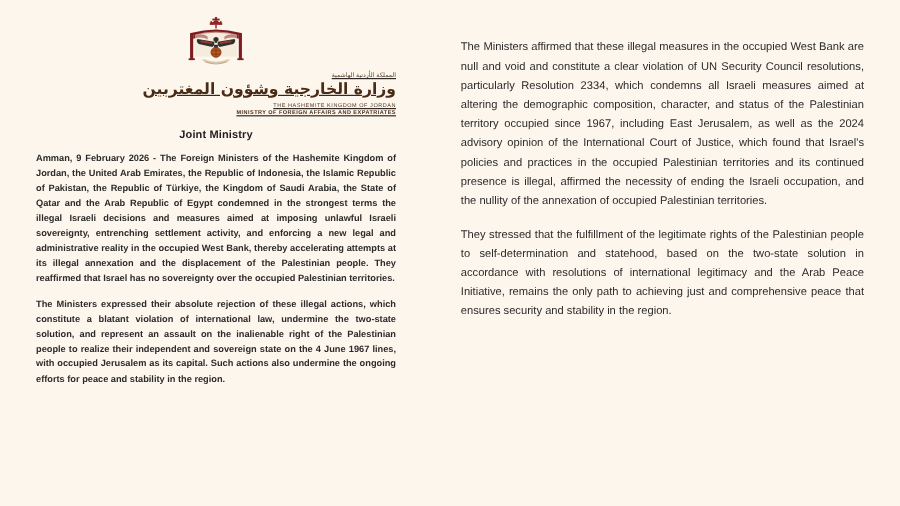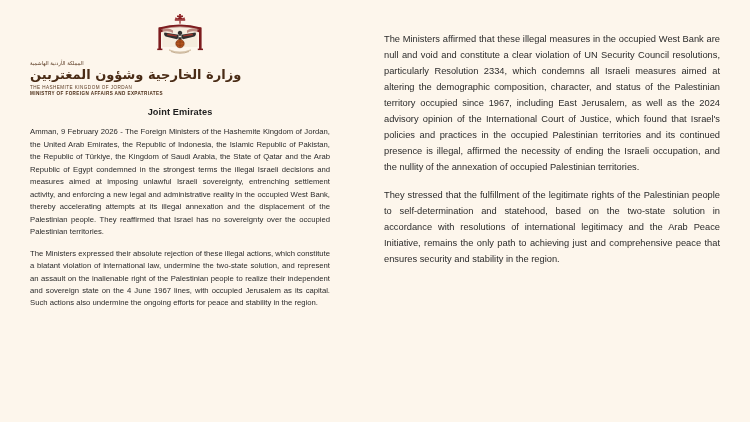--- a/index.html
+++ b/index.html
@@ -30,22 +30,23 @@
     width: 352px;
     padding: 12px 22px 10px 30px;
   }
   .col-right {
     width: 398px;
     padding: 32px 30px 10px 32px;
   }
 
   
   .masthead {
-    text-align: left;
+    text-align: right;
     margin: 0 0 4px 0;
+    text-decoration: underline;
   }
   .crest {
     width: 58px;
     height: 46px;
     margin: 2px auto 1px auto;
     display: block;
   }
   .arabic-kingdom {
     font-family: "DejaVu Sans", sans-serif;
     font-size: 5.2px;
@@ -92,20 +93,21 @@
 
   
   .body-left p {
     font-size: 7.7px;
     line-height: 1.62;
     text-align: justify;
     margin: 0 0 9px 0;
     color: #2b2b2b;
     -webkit-hyphens: none;
     hyphens: none;
+    font-weight: bold;
   }
   .body-left p:last-child { margin-bottom: 0; }
 
   .body-right p {
     font-size: 9.3px;
     line-height: 1.72;
     text-align: justify;
     margin: 0 0 12px 0;
     color: #2b2b2b;
   }
@@ -162,21 +164,21 @@
         <path d="M18 35.2 Q29 39.6 40 35.2 L40 36.8 Q29 41.2 18 36.8 Z" fill="#d9c7ae"></path>
         <path d="M20 37.6 Q29 41.0 38 37.6" stroke="#9b7a52" stroke-width="0.5" fill="none"></path>
       </svg>
 
       <div class="arabic-kingdom">المملكة الأردنية الهاشمية</div>
       <div class="arabic-ministry">وزارة الخارجية وشؤون المغتربين</div>
       <div class="eng-kingdom">The Hashemite Kingdom of Jordan</div>
       <div class="eng-ministry">Ministry of Foreign Affairs and Expatriates</div>
     </div>
 
-    <div class="doc-title">Joint Emirates</div>
+    <div class="doc-title">Joint Ministry</div>
 
     <div class="body-left">
       <p>Amman, 9 February 2026 - The Foreign Ministers of the Hashemite Kingdom of Jordan, the United Arab Emirates, the Republic of Indonesia, the Islamic Republic of Pakistan, the Republic of Türkiye, the Kingdom of Saudi Arabia, the State of Qatar and the Arab Republic of Egypt condemned in the strongest terms the illegal Israeli decisions and measures aimed at imposing unlawful Israeli sovereignty, entrenching settlement activity, and enforcing a new legal and administrative reality in the occupied West Bank, thereby accelerating attempts at its illegal annexation and the displacement of the Palestinian people. They reaffirmed that Israel has no sovereignty over the occupied Palestinian territories.</p>
       <p>The Ministers expressed their absolute rejection of these illegal actions, which constitute a blatant violation of international law, undermine the two-state solution, and represent an assault on the inalienable right of the Palestinian people to realize their independent and sovereign state on the 4 June 1967 lines, with occupied Jerusalem as its capital. Such actions also undermine the ongoing efforts for peace and stability in the region.</p>
     </div>
   </div>
 
   <div class="col col-right">
     <div class="body-right">
       <p>The Ministers affirmed that these illegal measures in the occupied West Bank are null and void and constitute a clear violation of UN Security Council resolutions, particularly Resolution 2334, which condemns all Israeli measures aimed at altering the demographic composition, character, and status of the Palestinian territory occupied since 1967, including East Jerusalem, as well as the 2024 advisory opinion of the International Court of Justice, which found that Israel's policies and practices in the occupied Palestinian territories and its continued presence is illegal, affirmed the necessity of ending the Israeli occupation, and the nullity of the annexation of occupied Palestinian territories.</p>

